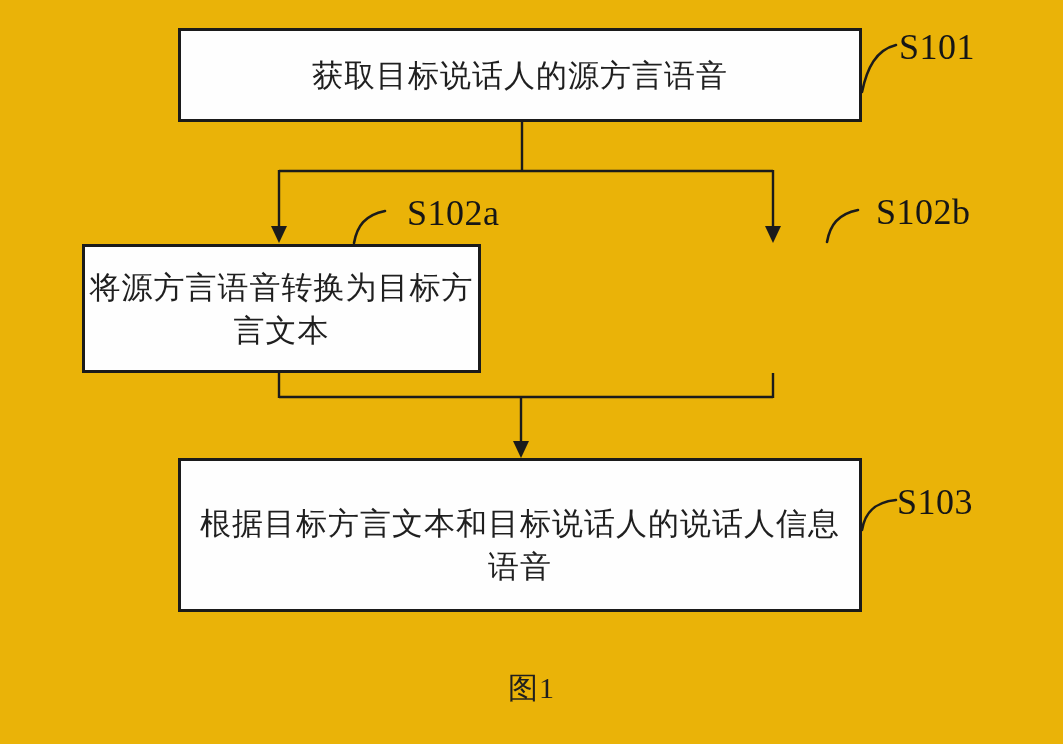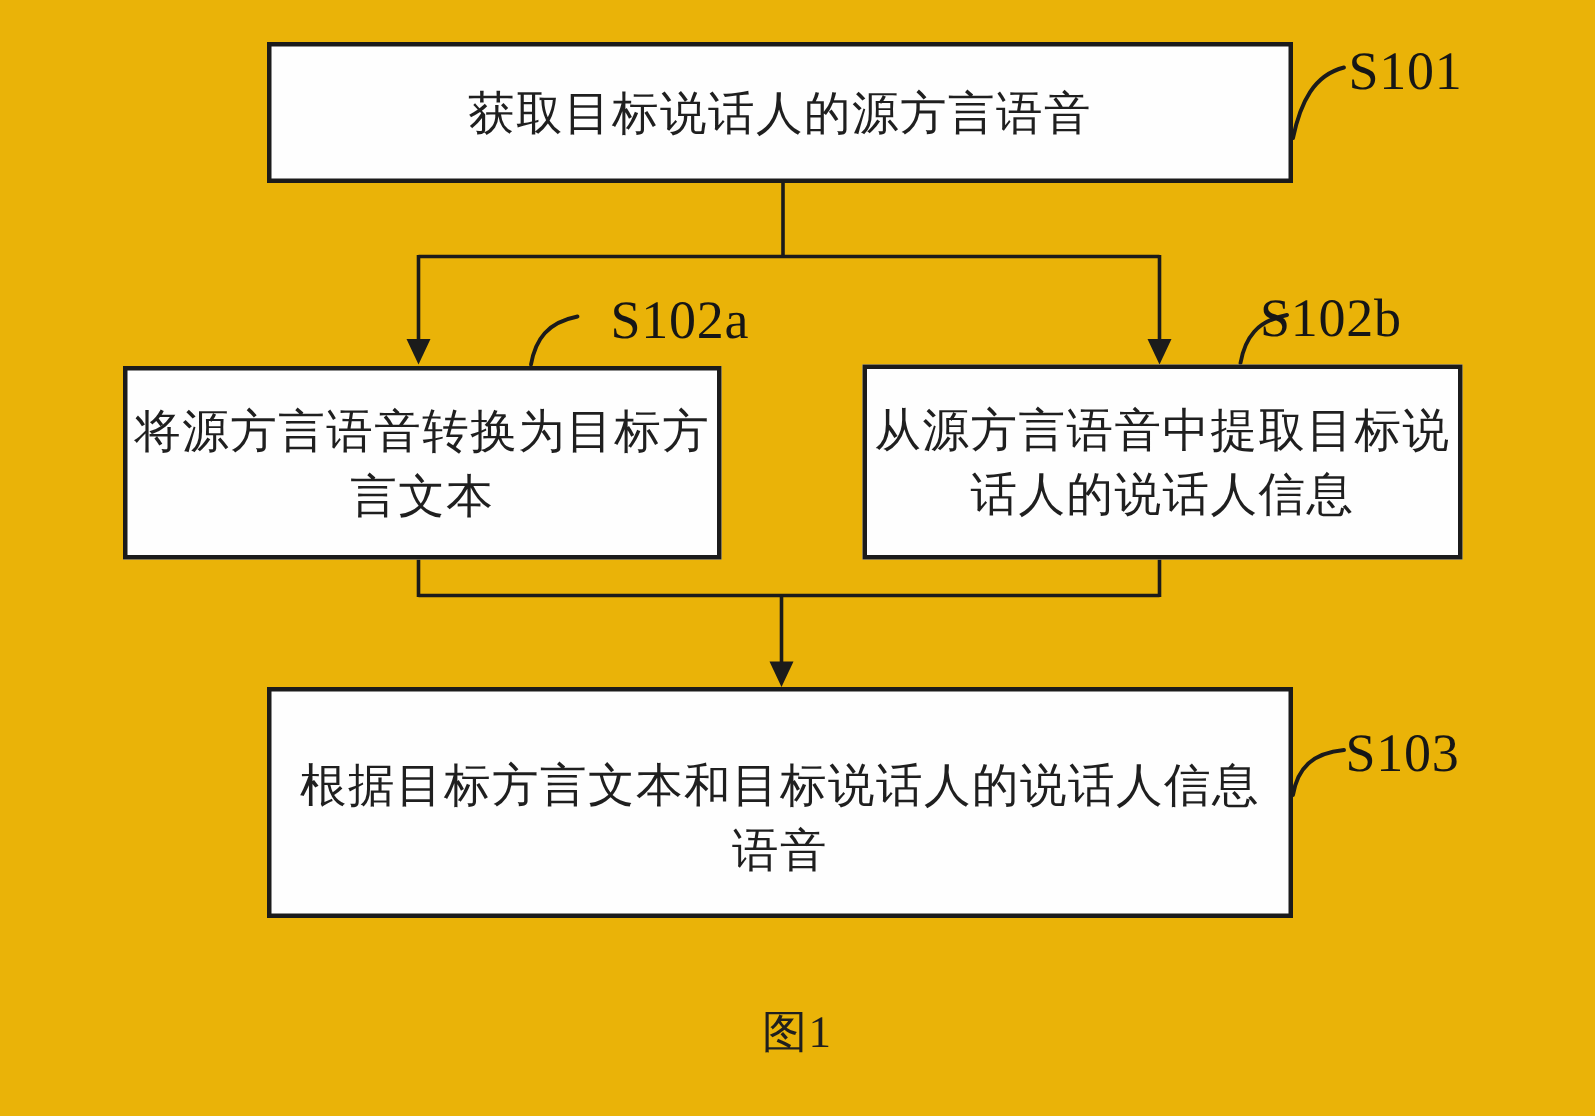--- a/index.html
+++ b/index.html
@@ -23,21 +23,21 @@
   .box-s101  { left:178px; top:28px;  width:684px; height:94px;  }
   .box-s102a { left:82px;  top:244px; width:399px; height:129px; }
   .box-s102b { left:575px; top:243px; width:400px; height:130px; }
   .box-s103  { left:178px; top:458px; width:684px; height:154px; padding-top:20px; }
   .step-label {
     position:absolute; font-size:36px; line-height:1.1;
     letter-spacing:0.5px; color:#161616; white-space:nowrap;
   }
   .label-s101  { left:899px; top:28px;  }
   .label-s102a { left:407px; top:194px; }
-  .label-s102b { left:840px; top:193px; }
+  .label-s102b { left:876px; top:193px; }
   .label-s103  { left:897px; top:483px; }
   .caption {
     position:absolute; left:0; right:0; top:668px;
     text-align:center; font-size:30px; letter-spacing:1px; color:#1f1f1f;
   }
 </style>
 </head>
 <body>
 
 <div class="canvas">
@@ -80,26 +80,20 @@
   <div class="step-label label-s101">S101</div>
 
   <div class="box box-s102a">
     <div class="box-text">
       <div>将源方言语音转换为目标方</div>
       <div>言文本</div>
     </div>
   </div>
   <div class="step-label label-s102a">S102a</div>
 
-  <div class="box box-s102b">
-    <div class="box-text">
-      <div>从源方言语音中提取目标说</div>
-      <div>话人的说话人信息</div>
-    </div>
-  </div>
   <div class="step-label label-s102b">S102b</div>
 
   <div class="box box-s103">
     <div class="box-text">
       <div>根据目标方言文本和目标说话人的说话人信息</div>
       <div>语音</div>
     </div>
   </div>
   <div class="step-label label-s103">S103</div>
 

